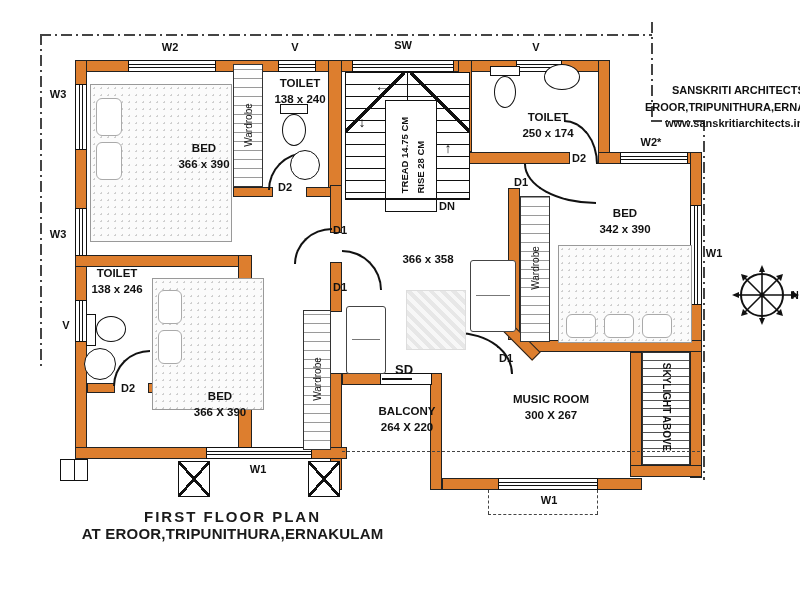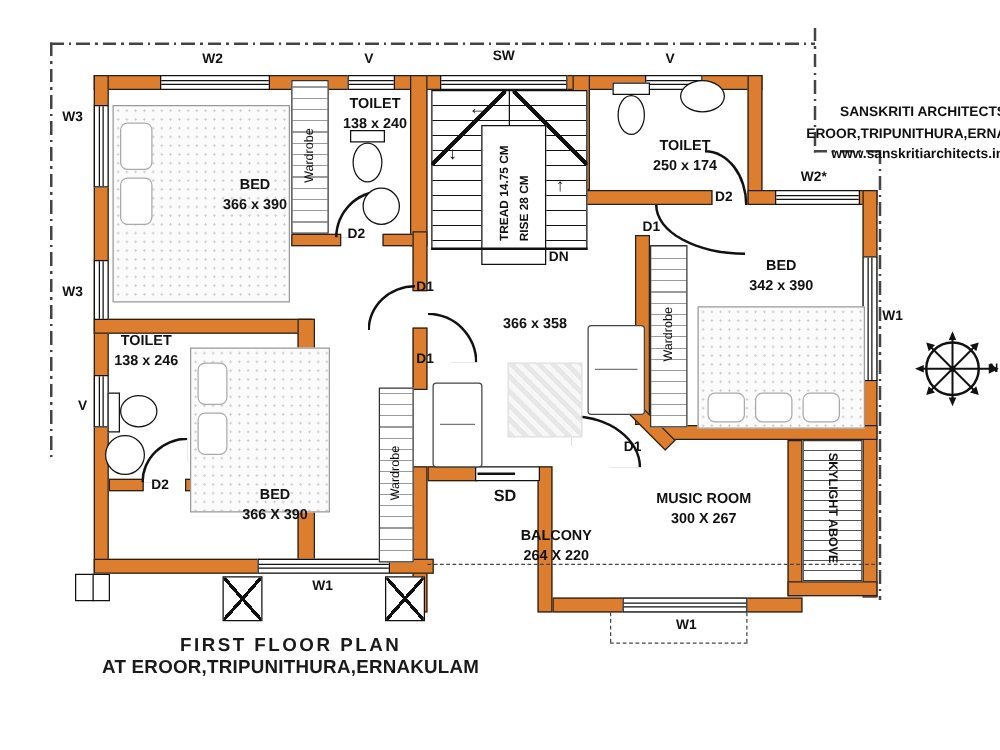--- a/index.html
+++ b/index.html
@@ -195,25 +195,25 @@
     <div>366 x 358</div>
   </div>
   <div class="rlbl" style="left:52px;top:266px;">
     <div>TOILET</div>
     <div>138 x 246</div>
   </div>
   <div class="rlbl" style="left:155px;top:389px;">
     <div>BED</div>
     <div>366 X 390</div>
   </div>
-  <div class="rlbl" style="left:342px;top:422px;padding-left:38px;">
+  <div class="rlbl" style="left:342px;top:404px;">
     <div>BALCONY</div>
     <div>264 X 220</div>
   </div>
-  <div class="rlbl" style="left:498px;top:392px;">
+  <div class="rlbl" style="left:486px;top:392px;">
     <div>MUSIC ROOM</div>
     <div>300 X 267</div>
   </div>
 
   <div class="lbl" style="left:170px;top:47px;">W2</div>
   <div class="lbl" style="left:295px;top:47px;">V</div>
   <div class="lbl" style="left:403px;top:45px;">SW</div>
   <div class="lbl" style="left:536px;top:47px;">V</div>
   <div class="lbl" style="left:58px;top:94px;">W3</div>
   <div class="lbl" style="left:58px;top:234px;">W3</div>
@@ -222,21 +222,21 @@
   <div class="lbl" style="left:714px;top:253px;">W1</div>
   <div class="lbl" style="left:258px;top:469px;">W1</div>
   <div class="lbl" style="left:549px;top:500px;">W1</div>
   <div class="lbl" style="left:285px;top:187px;">D2</div>
   <div class="lbl" style="left:579px;top:158px;">D2</div>
   <div class="lbl" style="left:128px;top:388px;">D2</div>
   <div class="lbl" style="left:340px;top:230px;">D1</div>
   <div class="lbl" style="left:340px;top:287px;">D1</div>
   <div class="lbl" style="left:521px;top:182px;">D1</div>
   <div class="lbl" style="left:506px;top:358px;">D1</div>
-  <div class="lbl" style="left:404px;top:396px;font-size:13px;">SD</div>
+  <div class="lbl" style="left:404px;top:369px;font-size:13px;">SD</div>
 
   <svg width="70" height="64" viewBox="0 0 70 64" style="position:absolute;left:730px;top:263px;">
     <circle cx="32" cy="32" r="21" fill="none" stroke="#111" stroke-width="2"></circle>
     <circle cx="32" cy="32" r="2.5" fill="#111"></circle>
     <g stroke="#111" stroke-width="1.6">
       <line x1="32" y1="32" x2="32" y2="6"></line>
         <line x1="32" y1="32" x2="32" y2="58"></line>
       <line x1="32" y1="32" x2="6" y2="32"></line>
         <line x1="32" y1="32" x2="66" y2="32"></line>
       <line x1="32" y1="32" x2="14" y2="14"></line>

